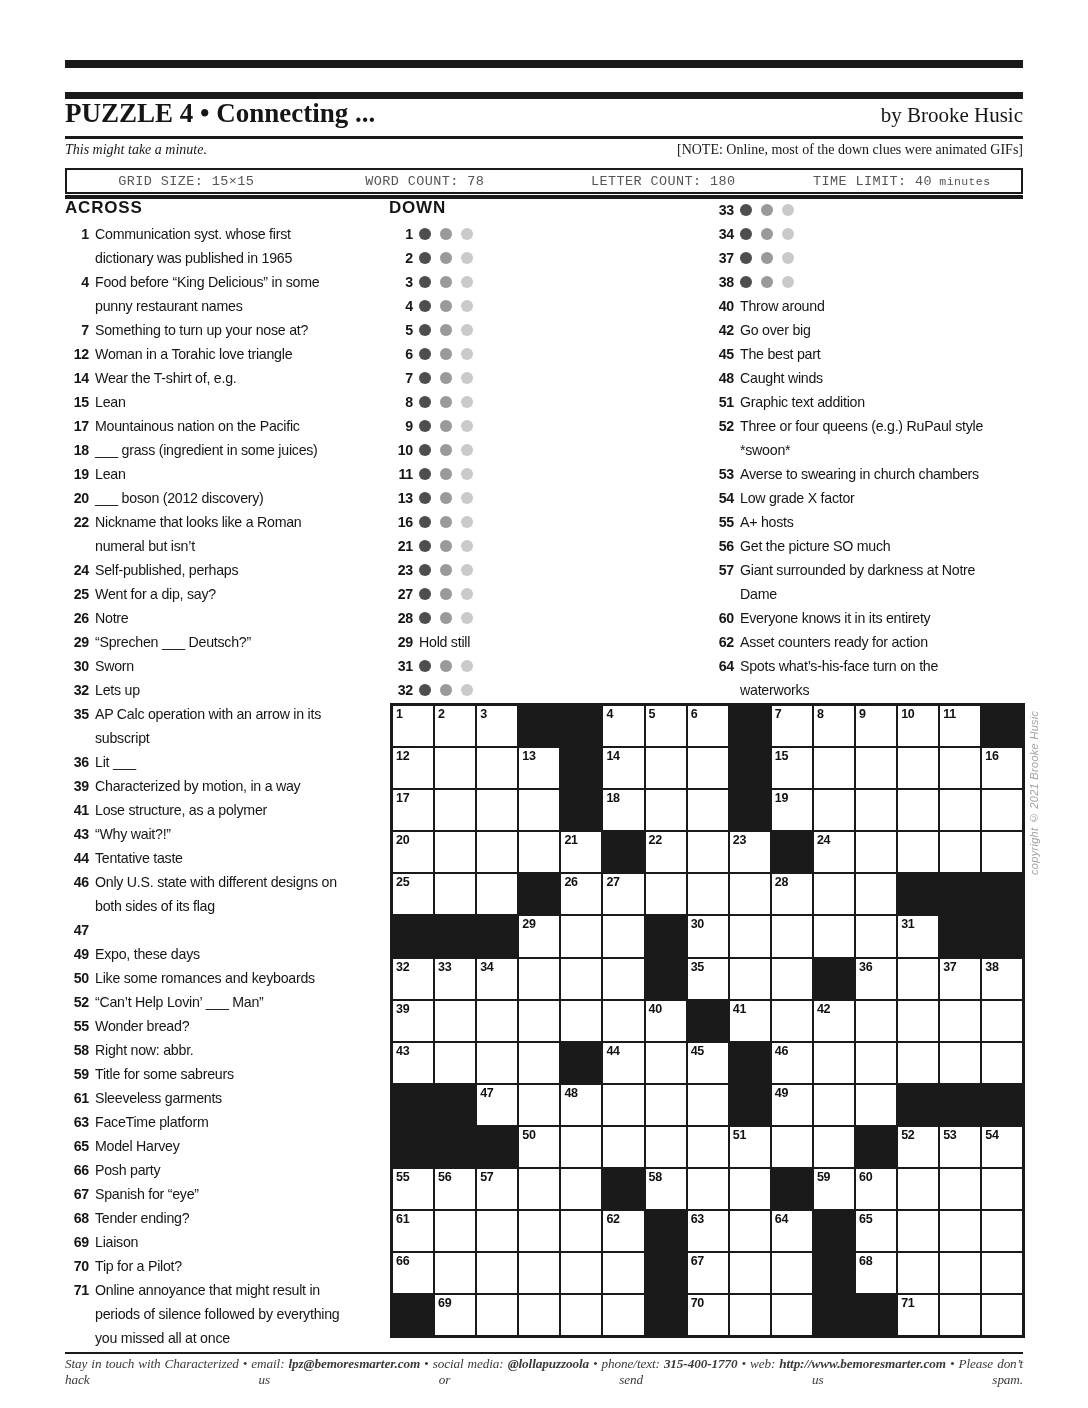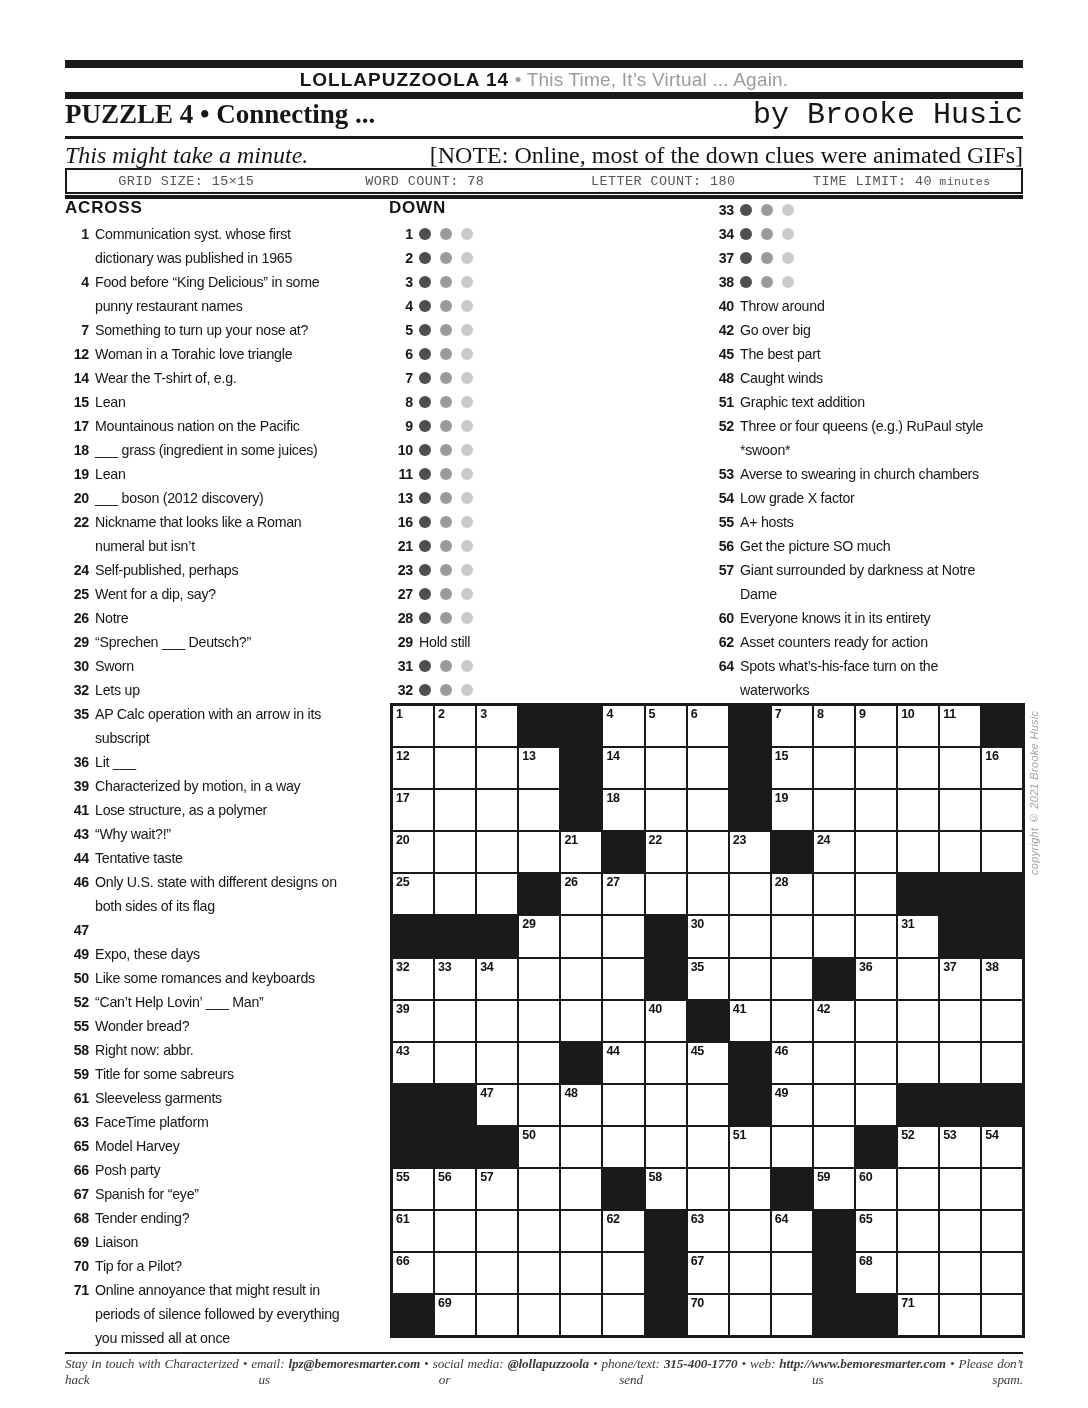--- a/index.html
+++ b/index.html
@@ -8,23 +8,23 @@
   .abs{position:absolute;}
   .bar{background:#1a1a1a;}
 
   
   .banner{left:65px;top:69px;width:958px;text-align:center;font-size:19px;color:#9b9b9b;
           letter-spacing:.2px;}
   .banner b{color:#161616;font-weight:800;letter-spacing:1px;}
   .title-row{left:65px;top:98px;width:958px;display:flex;justify-content:space-between;align-items:baseline;
              font-family:"Liberation Serif",serif;}
   .title{font-size:27px;font-weight:700;}
-  .byline{font-size:30px;font-weight:400;font-family:Liberation Mono, monospace;}
+  .byline{font-size:21px;font-weight:400;}
   .sub-row{left:65px;top:142px;width:958px;display:flex;justify-content:space-between;align-items:baseline;
-           font-family:"Liberation Serif",serif;font-size:24px;}
+           font-family:"Liberation Serif",serif;font-size:14px;}
   .tagline{font-style:italic;}
   .statsbox{left:65px;top:168px;width:954px;height:22px;border:2px solid #1a1a1a;display:flex;align-items:center;font-family:Liberation Mono, monospace;}
   .stat{flex:1;text-align:center;font-size:13.5px;color:#555;letter-spacing:.4px;white-space:nowrap;}
   .stat .sm{font-size:11.5px;}
 
   
   .colhead{font-size:17px;font-weight:900;letter-spacing:.8px;text-align:center;}
   .cluelist{display:flex;flex-direction:column;}
   .clue{display:flex;line-height:24px;font-size:14.2px;letter-spacing:-.25px;}
   .clue .n{width:24px;min-width:24px;text-align:right;font-weight:700;margin-right:6px;}
@@ -48,23 +48,20 @@
   .footer{left:65px;top:1356px;width:958px;font-family:"Liberation Serif",serif;font-style:italic;
           font-size:13.2px;color:#3a3a3a;text-align:justify;text-align-last:justify;letter-spacing:-.1px;}
   .footer b{font-weight:700;margin-top:10px;}
 </style>
 </head>
 <body>
 
 <div class="page">
 
   <div class="abs bar" style="left:65px;top:60px;width:958px;height:8px;"></div>
-  <div class="abs banner">
-    <b>LOLLAPUZZOOLA 14</b><span> • This Time, It’s Virtual ... Again.</span>
-  </div>
   <div class="abs bar" style="left:65px;top:92px;width:958px;height:7px;"></div>
 
   <div class="abs title-row">
     <span class="title">PUZZLE 4 • Connecting ...</span>
     <span class="byline">by Brooke Husic</span>
   </div>
   <div class="abs bar" style="left:65px;top:136px;width:958px;height:3px;"></div>
 
   <div class="abs sub-row">
     <span class="tagline">This might take a minute.</span>

